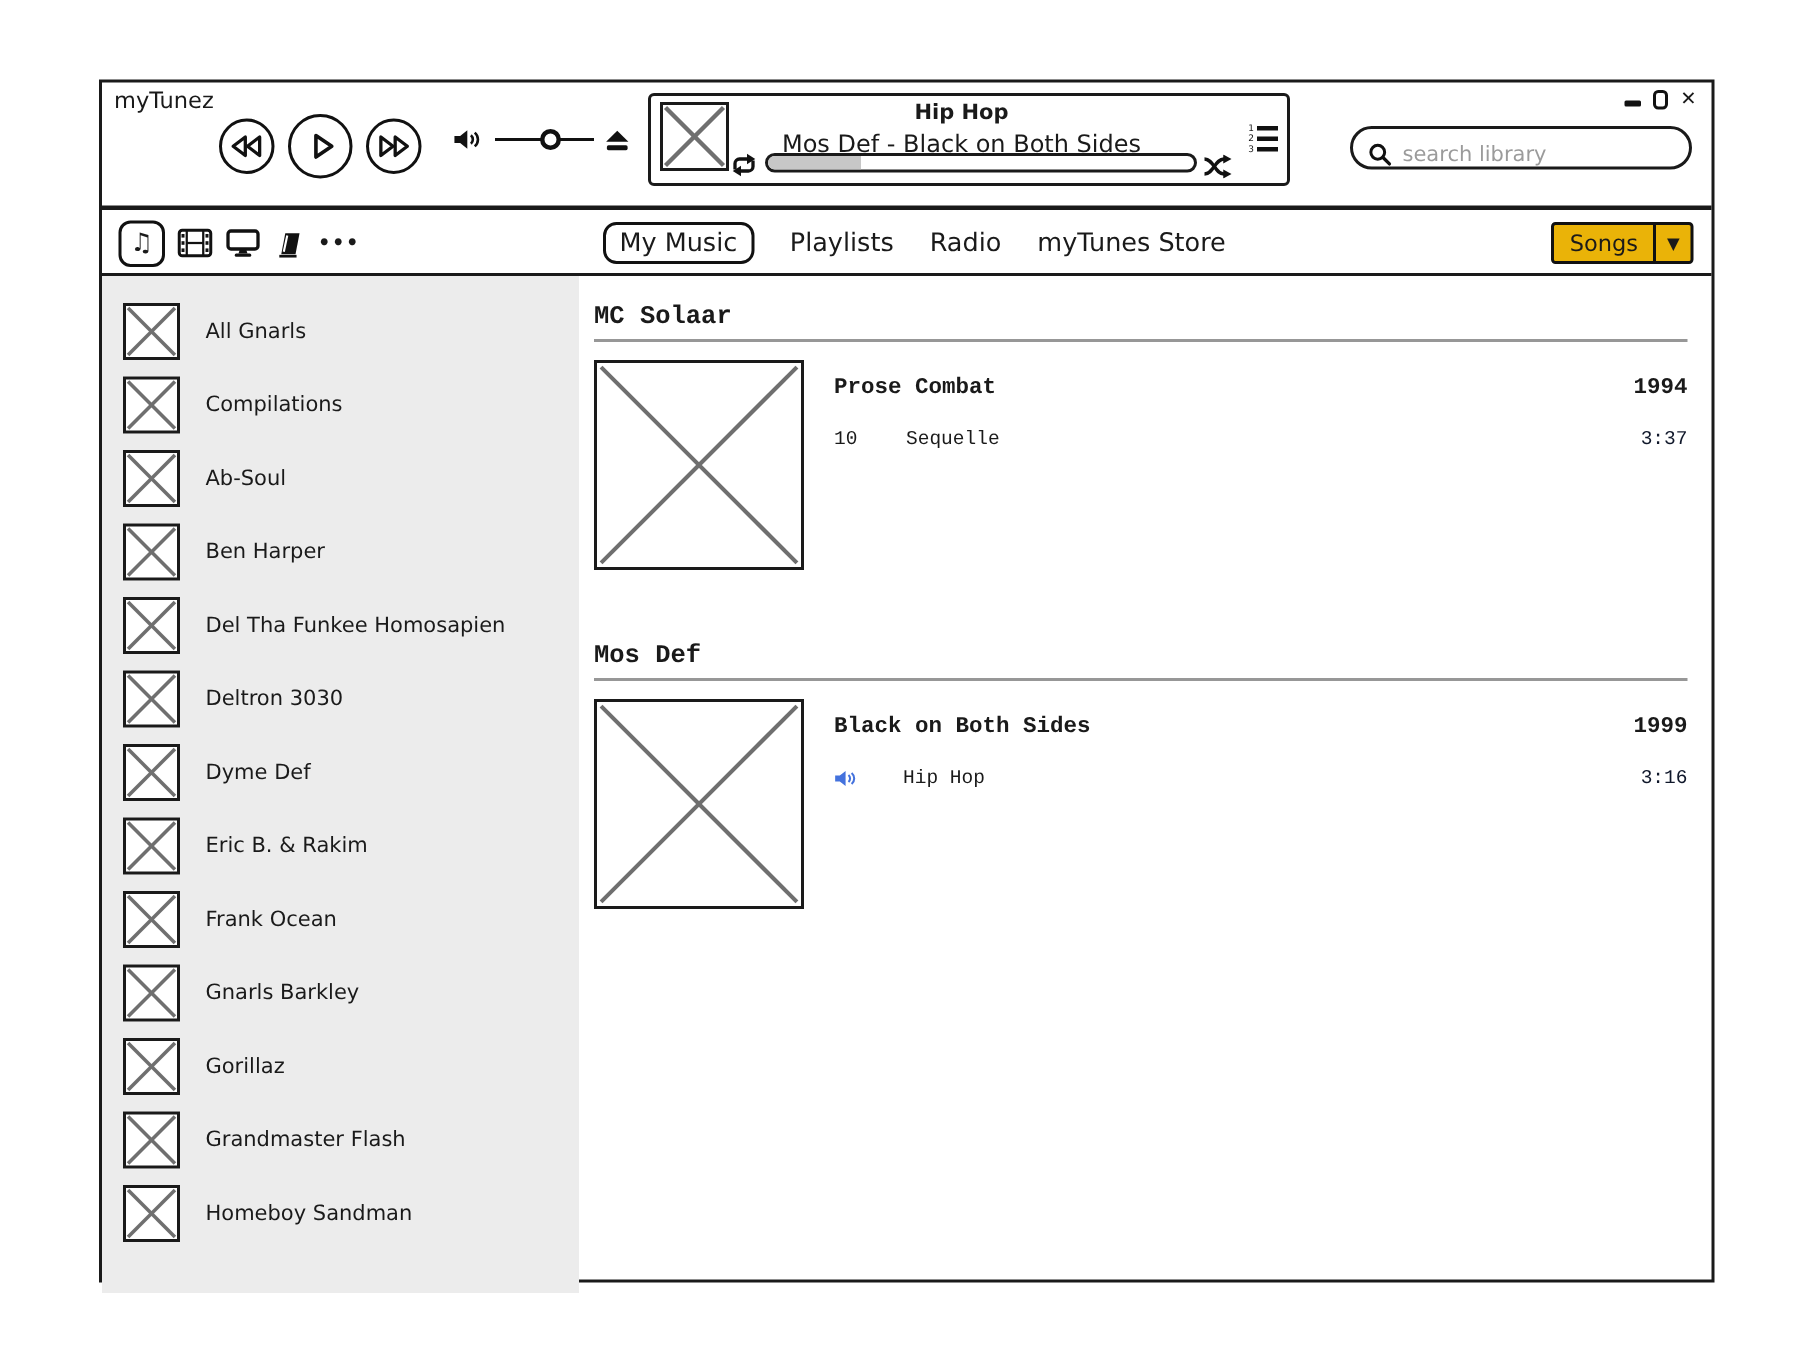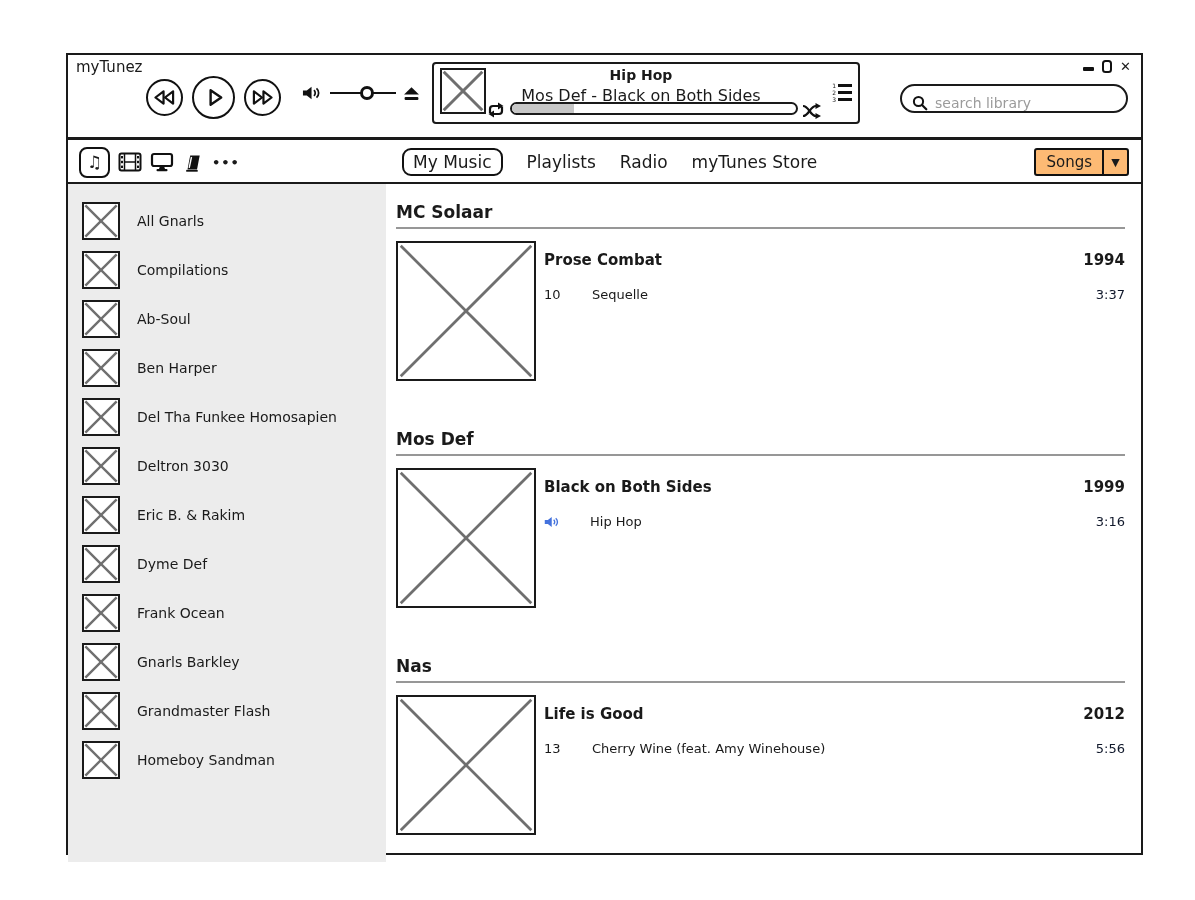--- a/index.html
+++ b/index.html
@@ -66,37 +66,37 @@
   .media-icons { position:absolute; left:11px; top:0; height:44px; display:flex; align-items:center; gap:8px; }
   .music-btn { width:31px; height:31px; border:2.5px solid #111; border-radius:8px;
                display:flex; align-items:center; justify-content:center; font-size:17px; }
   .more-dots { font-size:13px; font-weight:700; letter-spacing:1px; }
 
   .tabs { position:absolute; left:334px; top:0; height:44px; display:flex; align-items:center;
           gap:24px; font-size:17px; }
   .tab.active { border:2.5px solid #111; border-radius:9px; padding:2px 9px; }
 
   .view-select { position:absolute; right:12px; top:8px; display:flex; align-items:stretch;
-                 border:2.5px solid #111; border-radius:3px; height:28px; background:#fdba74; }
+                 border:2.5px solid #111; border-radius:3px; height:28px; background:#eab308; }
   .view-value { padding:0 10px; font-size:15px; display:flex; align-items:center; }
   .view-arrow { width:25px; border-left:2.5px solid #111; display:flex; align-items:center;
                 justify-content:center; font-size:11px; }
 
   
   .content { display:flex; height:678px; }
   .sidebar { width:318px; background:#ececec; padding:12px 0 0 14px; overflow:hidden; flex:none; }
   .side-item { display:flex; align-items:center; gap:17px; height:49px; }
   .side-icon { width:38px; height:38px; flex:none; }
   .side-label { font-size:14px; white-space:nowrap; }
 
-  .main { flex:1; padding:18px 16px 0 10px; overflow:hidden; }
+  .main { flex:1; padding:18px 16px 0 10px; overflow:hidden;font-family:Liberation Mono, monospace; }
   .section { margin-bottom:48px; }
   .section-header { font-size:17px; font-weight:700; padding-bottom:5px;
                     border-bottom:2px solid #979797; }
-  .album-row { display:flex; gap:8px; margin-top:12px; }
+  .album-row { display:flex; gap:20px; margin-top:12px; }
   .album-art { width:140px; height:140px; flex:none; }
   .album-info { flex:1; padding-top:10px; }
   .album-title-row { display:flex; justify-content:space-between; align-items:baseline;
                      font-size:15px; font-weight:700; }
   .track-row { display:flex; align-items:center; margin-top:18px; font-size:13px; }
   .track-num { width:28px; flex:none; }
   .track-title { flex:1;margin-left:20px; }
   .track-time { color:#0f172a; }
   .track-speaker { margin-right:9px; }
 
@@ -327,48 +327,57 @@
           </div>
         <span class="side-label">Deltron 3030</span>
       </div>
       <div class="side-item">
         <div class="side-icon xbox xbox-small">
             <svg viewBox="0 0 100 100" preserveAspectRatio="none">
               <line x1="4" y1="4" x2="96" y2="96"></line>
               <line x1="96" y1="4" x2="4" y2="96"></line>
             </svg>
           </div>
+        <span class="side-label">Dyme Def</span>
+      </div>
+      <div class="side-item">
+        <div class="side-icon xbox xbox-small">
+            <svg viewBox="0 0 100 100" preserveAspectRatio="none">
+              <line x1="4" y1="4" x2="96" y2="96"></line>
+              <line x1="96" y1="4" x2="4" y2="96"></line>
+            </svg>
+          </div>
         <span class="side-label">Eric B. &amp; Rakim</span>
       </div>
       <div class="side-item">
         <div class="side-icon xbox xbox-small">
             <svg viewBox="0 0 100 100" preserveAspectRatio="none">
               <line x1="4" y1="4" x2="96" y2="96"></line>
               <line x1="96" y1="4" x2="4" y2="96"></line>
             </svg>
           </div>
-        <span class="side-label">Dyme Def</span>
-      </div>
-      <div class="side-item">
-        <div class="side-icon xbox xbox-small">
-            <svg viewBox="0 0 100 100" preserveAspectRatio="none">
-              <line x1="4" y1="4" x2="96" y2="96"></line>
-              <line x1="96" y1="4" x2="4" y2="96"></line>
-            </svg>
-          </div>
         <span class="side-label">Frank Ocean</span>
       </div>
       <div class="side-item">
         <div class="side-icon xbox xbox-small">
             <svg viewBox="0 0 100 100" preserveAspectRatio="none">
               <line x1="4" y1="4" x2="96" y2="96"></line>
               <line x1="96" y1="4" x2="4" y2="96"></line>
             </svg>
           </div>
         <span class="side-label">Gnarls Barkley</span>
+      </div>
+      <div class="side-item">
+        <div class="side-icon xbox xbox-small">
+            <svg viewBox="0 0 100 100" preserveAspectRatio="none">
+              <line x1="4" y1="4" x2="96" y2="96"></line>
+              <line x1="96" y1="4" x2="4" y2="96"></line>
+            </svg>
+          </div>
+        <span class="side-label">Gorillaz</span>
       </div>
       <div class="side-item">
         <div class="side-icon xbox xbox-small">
             <svg viewBox="0 0 100 100" preserveAspectRatio="none">
               <line x1="4" y1="4" x2="96" y2="96"></line>
               <line x1="96" y1="4" x2="4" y2="96"></line>
             </svg>
           </div>
         <span class="side-label">Grandmaster Flash</span>
       </div>
@@ -430,38 +439,16 @@
                   <path d="M15.2 3.2 a6.3 6.3 0 0 1 0 9.6" fill="none" stroke="#4472dd" stroke-width="1.8"></path>
                 </svg>
               </span>
               <span class="track-title">Hip Hop</span>
               <span class="track-time">3:16</span>
             </div>
           </div>
         </div>
       </div>
 
-      <div class="section">
-        <div class="section-header">Nas</div>
-        <div class="album-row">
-          <div class="album-art xbox xbox-large">
-            <svg viewBox="0 0 100 100" preserveAspectRatio="none">
-                <line x1="2" y1="2" x2="98" y2="98"></line>
-                <line x1="98" y1="2" x2="2" y2="98"></line>
-              </svg>
-          </div>
-          <div class="album-info">
-            <div class="album-title-row">
-              <span>Life is Good</span>
-              <span>2012</span>
-            </div>
-            <div class="track-row">
-              <span class="track-num">13</span>
-              <span class="track-title">Cherry Wine (feat. Amy Winehouse)</span>
-              <span class="track-time">5:56</span>
-            </div>
-          </div>
-        </div>
-      </div>
 
     </div>
   </div>
 </div>
 
 </body></html>

